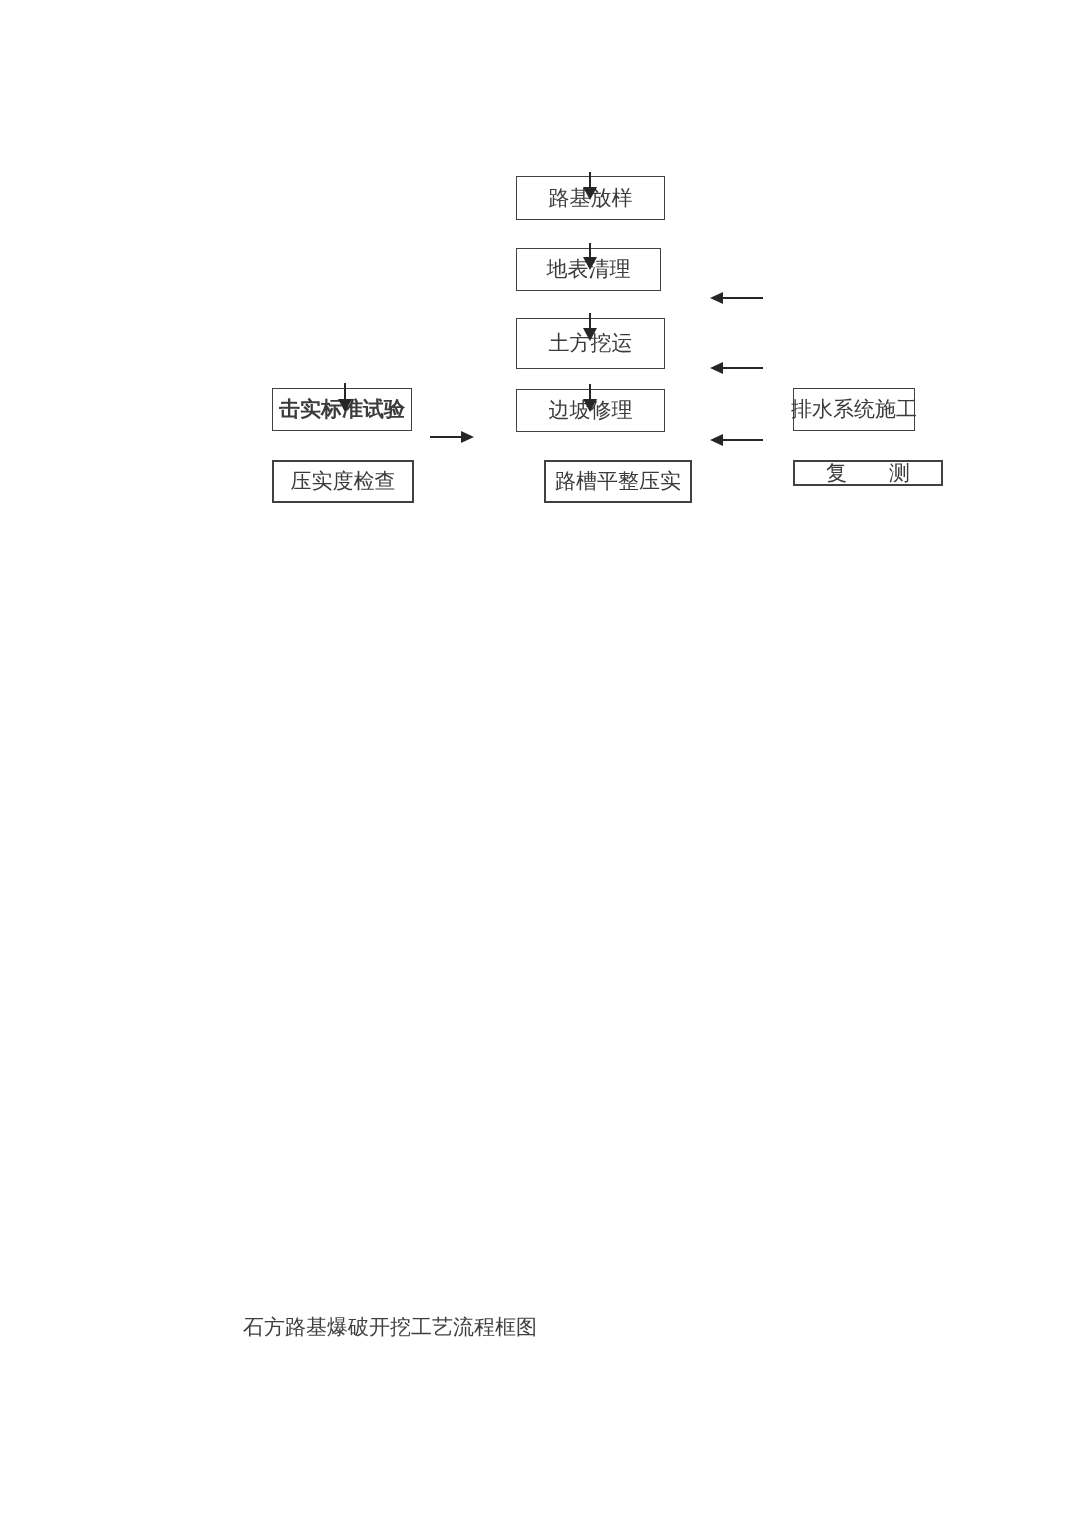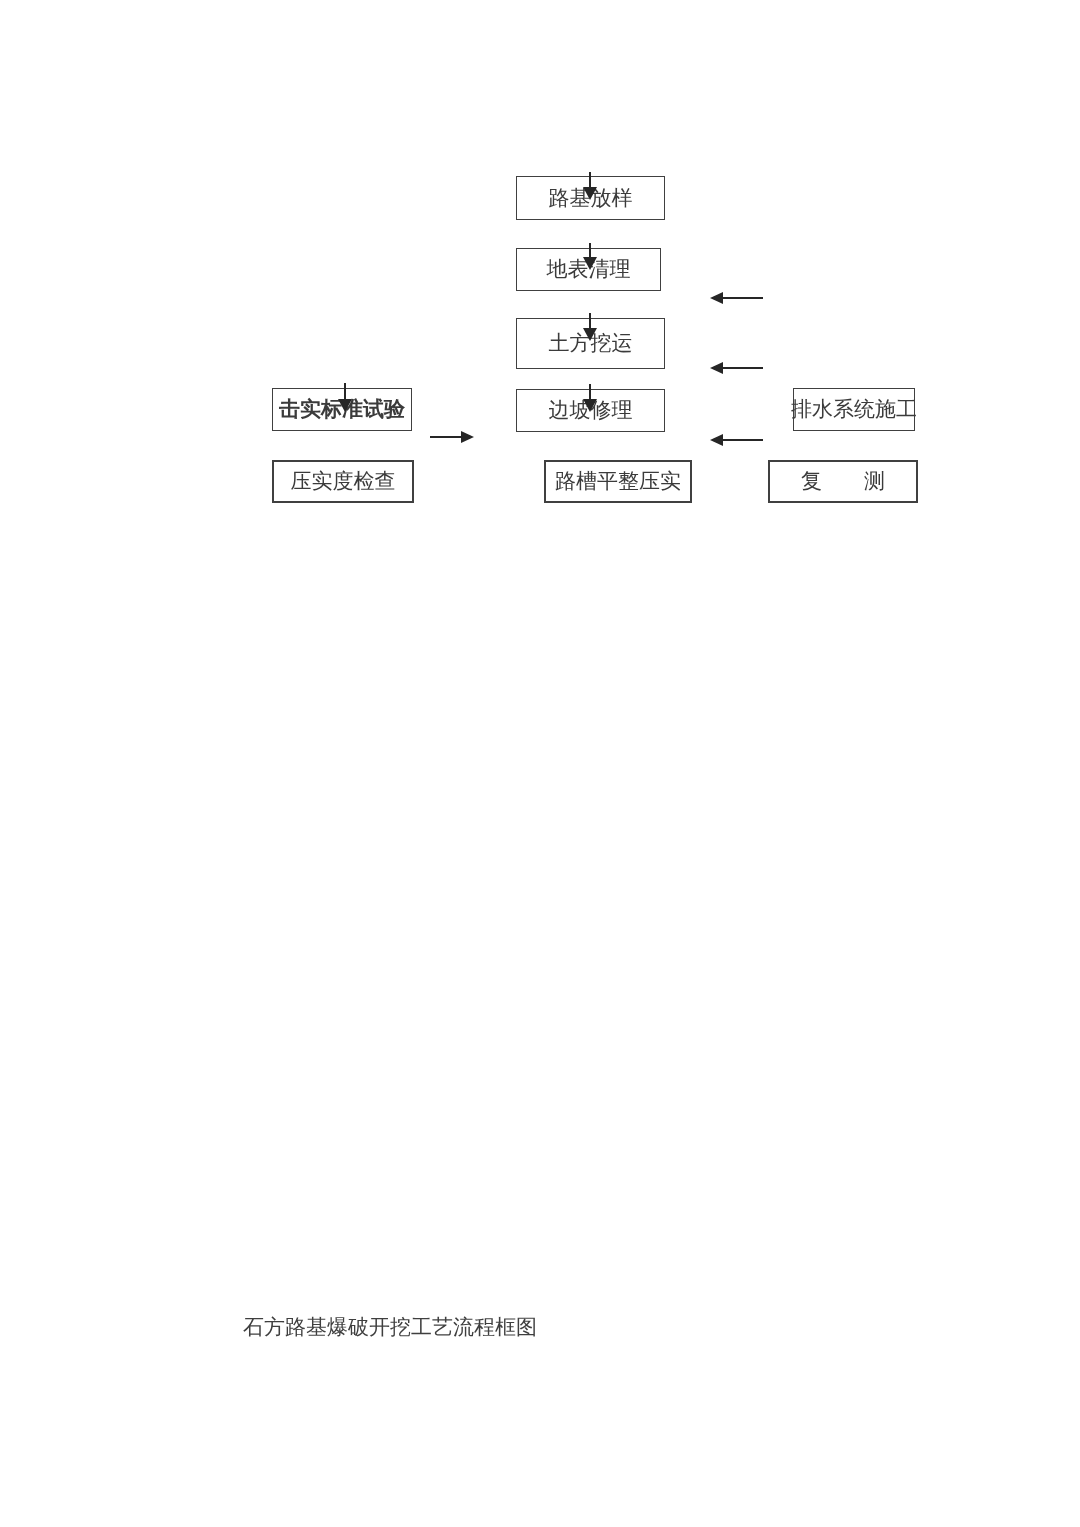--- a/index.html
+++ b/index.html
@@ -34,21 +34,21 @@
 
   #box-m1 { left: 516px; top: 128px; width: 149px; height: 44px; }
   #box-m2 { left: 516px; top: 200px; width: 145px; height: 43px; }
   #box-m3 { left: 516px; top: 270px; width: 149px; height: 51px; }
   #box-m4 { left: 516px; top: 341px; width: 149px; height: 43px; }
   #box-m5 { left: 544px; top: 412px; width: 148px; height: 43px; }
   #box-l1 { left: 272px; top: 340px; width: 140px; height: 43px; font-weight: bold; }
   #box-l2 { left: 272px; top: 412px; width: 142px; height: 43px; }
   #box-r1 { left: 793px; top: 268px; width: 150px; height: 44px; }
   #box-r2 { left: 793px; top: 340px; width: 122px; height: 43px; }
-  #box-r3 { left: 768px; top: 412px; width: 150px; height: 43px; }
+  #box-r3 { left: 793px; top: 412px; width: 150px; height: 26px; }
 
   
   .arrow-down {
     position: absolute;
     width: 14px;
   }
   .arrow-down::before {
     content: "";
     position: absolute;
     left: 50%;

